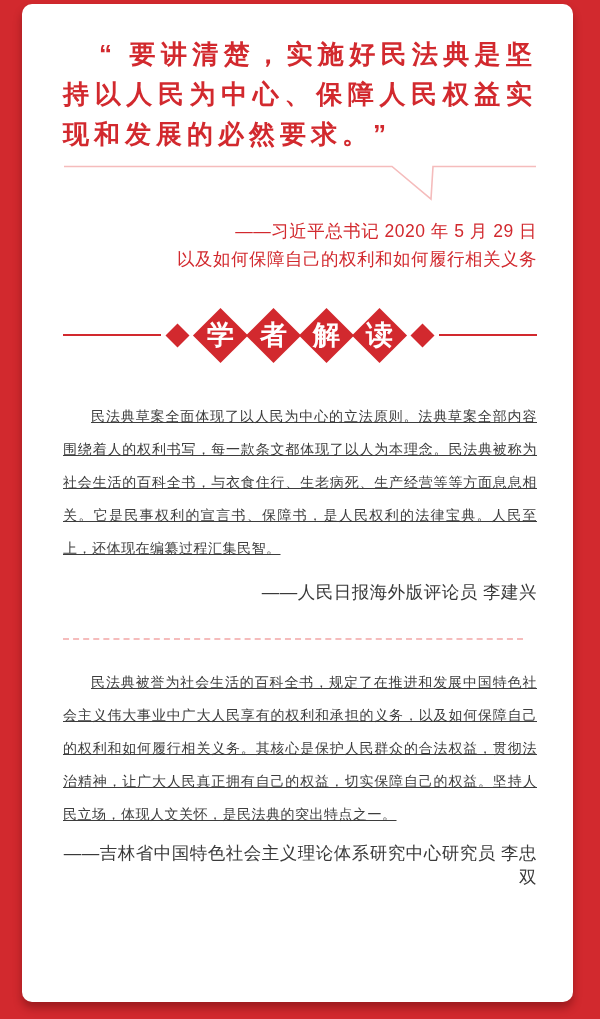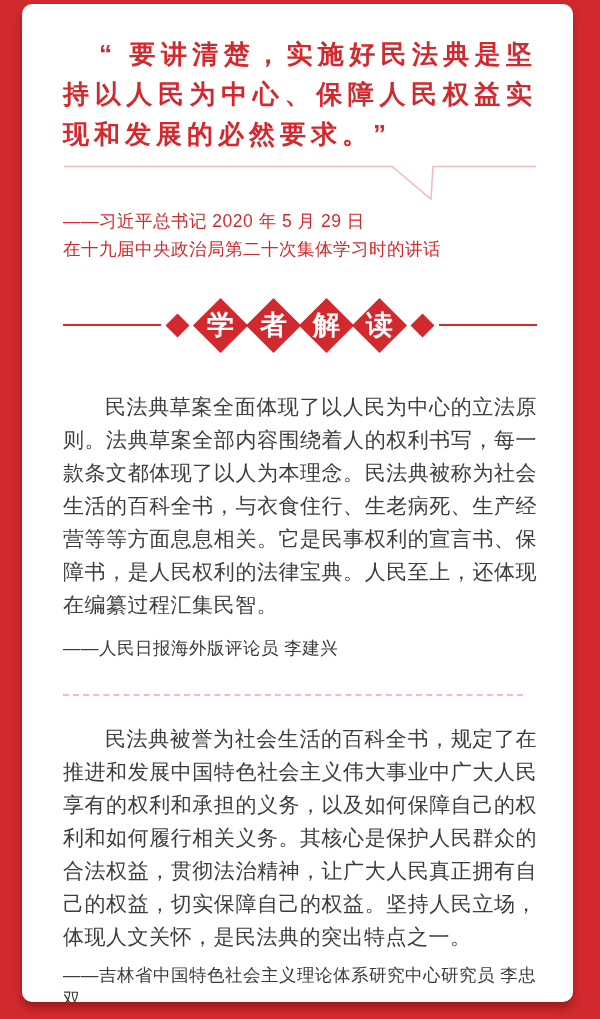--- a/index.html
+++ b/index.html
@@ -40,24 +40,25 @@
     display: block;
     margin-top: 11px;
     width: 474px; height: 36px;
   }
   .bubble-tail path {
     fill: none;
     stroke: var(--pink, #f5bcbc);
     stroke-width: 1.6;
   }
   .quote-attribution {
-    margin-top: 6px;
+    margin-top: 16px;
     color: var(--red, #d2292e);
     font-size: 17.5px;
     line-height: 28px;
+    text-align: right;
     letter-spacing: 0.5px;
   }
   
   .section-header {
     margin-top: 34px;
     height: 56px;
     display: flex;
     align-items: center;
   }
   .header-line {
@@ -86,32 +87,33 @@
     transform: rotate(-45deg);
     color: #ffffff;
     font-size: 27px;
     font-weight: bold;
     line-height: 1;
   }
   
   .commentary-text {
     margin-top: 37px;
     color: #3d3d3d;
-    font-size: 21px;
+    font-size: 14px;
     line-height: 33px;
     letter-spacing: 0.5px;
     text-indent: 2em;
     text-align: justify;
+    text-decoration: underline;
   }
   .commentary-attribution {
     margin-top: 15px;
     color: #3a3a3a;
     font-size: 17.5px;
     line-height: 24px;
-    text-align: left;
+    text-align: right;
     letter-spacing: 0.5px;
   }
   .dashed-divider {
     margin-top: 34px;
     border: none;
     border-top: 2px dashed var(--pink, #f5bcbc);
     width: 460px;
     margin-left: 0;
   }
   .commentary-2 .commentary-text { margin-top: 26px; }
@@ -124,21 +126,21 @@
   <div class="card">
 
     <div class="quote-text">“ 要讲清楚，实施好民法典是坚持以人民为中心、保障人民权益实现和发展的必然要求。”</div>
 
     <svg class="bubble-tail" viewBox="0 0 474 36" xmlns="http://www.w3.org/2000/svg">
       <path d="M1 1.5 L329 1.5 L368 34 L370 1.5 L473 1.5"></path>
     </svg>
 
     <div class="quote-attribution">
       <div>——习近平总书记 2020 年 5 月 29 日</div>
-      <div>在十九届中央政治局第二十次集体学习时的讲话</div>
+      <div>以及如何保障自己的权利和如何履行相关义务</div>
     </div>
 
     <div class="section-header">
       <div class="header-line"></div>
       <div class="diamond-small"></div>
       <div class="diamond-large">
         <span class="char">学</span>
       </div>
       <div class="diamond-large">
         <span class="char">者</span>

